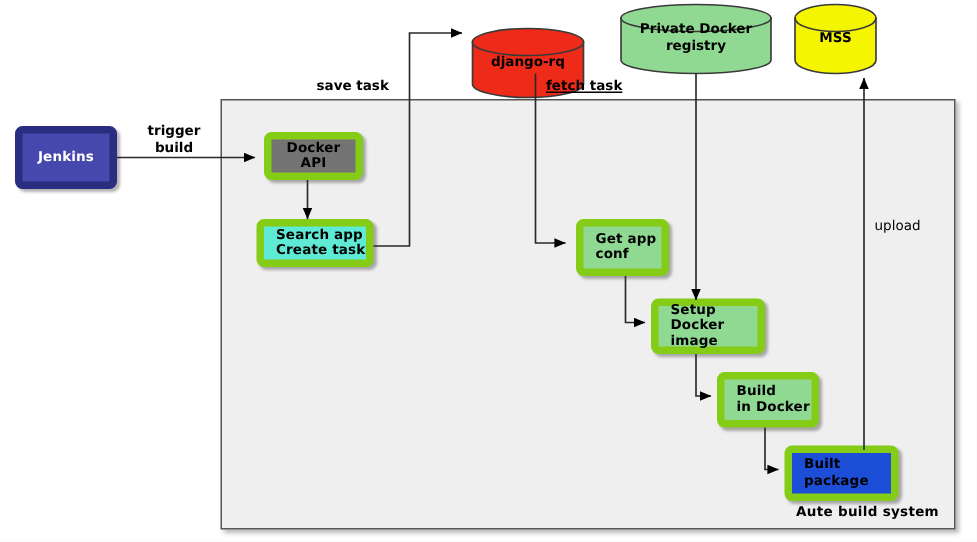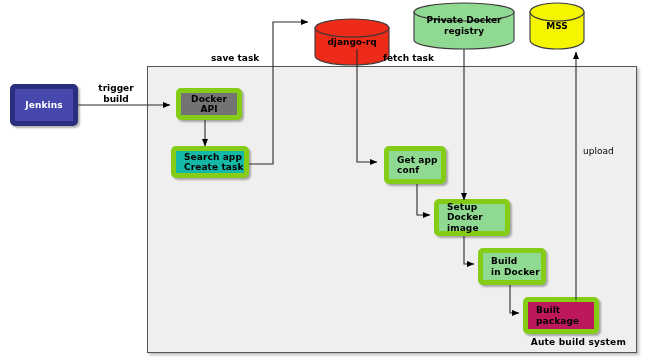--- a/index.html
+++ b/index.html
@@ -178,47 +178,47 @@
       <path d="M2,10 L2,38 A27,9 0 0 0 56,38 L56,10 Z" fill="#F5F500" stroke="#3a3a3a" stroke-width="1.1"></path>
       <ellipse cx="29" cy="10" rx="27" ry="9" fill="#F5F500" stroke="#3a3a3a" stroke-width="1.1"></ellipse>
     </svg>
     <div class="cyl-label">MSS</div>
   </div>
 
   <div class="node centered" style="left:176px; top:88px; width:66px; height:32px; background:#737373;">
     <span class="lbl">Docker API</span>
   </div>
 
-  <div class="node" style="left:171px; top:146px; width:78px; height:32px; background:#14b8a6;">
+  <div class="node" style="left:171px; top:146px; width:78px; height:32px; background:#5eead4;">
     <span class="lbl">Search app
 Create task</span>
   </div>
 
   <div class="node" style="left:384px; top:146px; width:62px; height:38px; background:#90D993;">
     <span class="lbl">Get app
 conf</span>
   </div>
 
   <div class="node" style="left:434px; top:199px; width:76px; height:37px; background:#90D993;">
     <span class="lbl">Setup
 Docker image</span>
   </div>
 
   <div class="node" style="left:478px; top:248px; width:68px; height:37px; background:#90D993;">
     <span class="lbl">Build
 in Docker</span>
   </div>
 
-  <div class="node" style="left:523px; top:297px; width:76px; height:37px; background:#be185d;">
+  <div class="node" style="left:523px; top:297px; width:76px; height:37px; background:#1d4ed8;">
     <span class="lbl">Built
 package</span>
   </div>
 
   <div class="edge-label" style="left:92px; top:83px; text-align:center; width:48px;">trigger
 build</div>
 
   <div class="edge-label" style="left:211px; top:53px;">save task</div>
 
-  <div class="edge-label" style="left:383px; top:53px;">fetch task</div>
+  <div class="edge-label" style="left:364px; top:53px;text-decoration:underline;">fetch task</div>
 
   <div class="edge-label plain" style="left:583px; top:146px;">upload</div>
 
 </div>
 
 </body></html>

